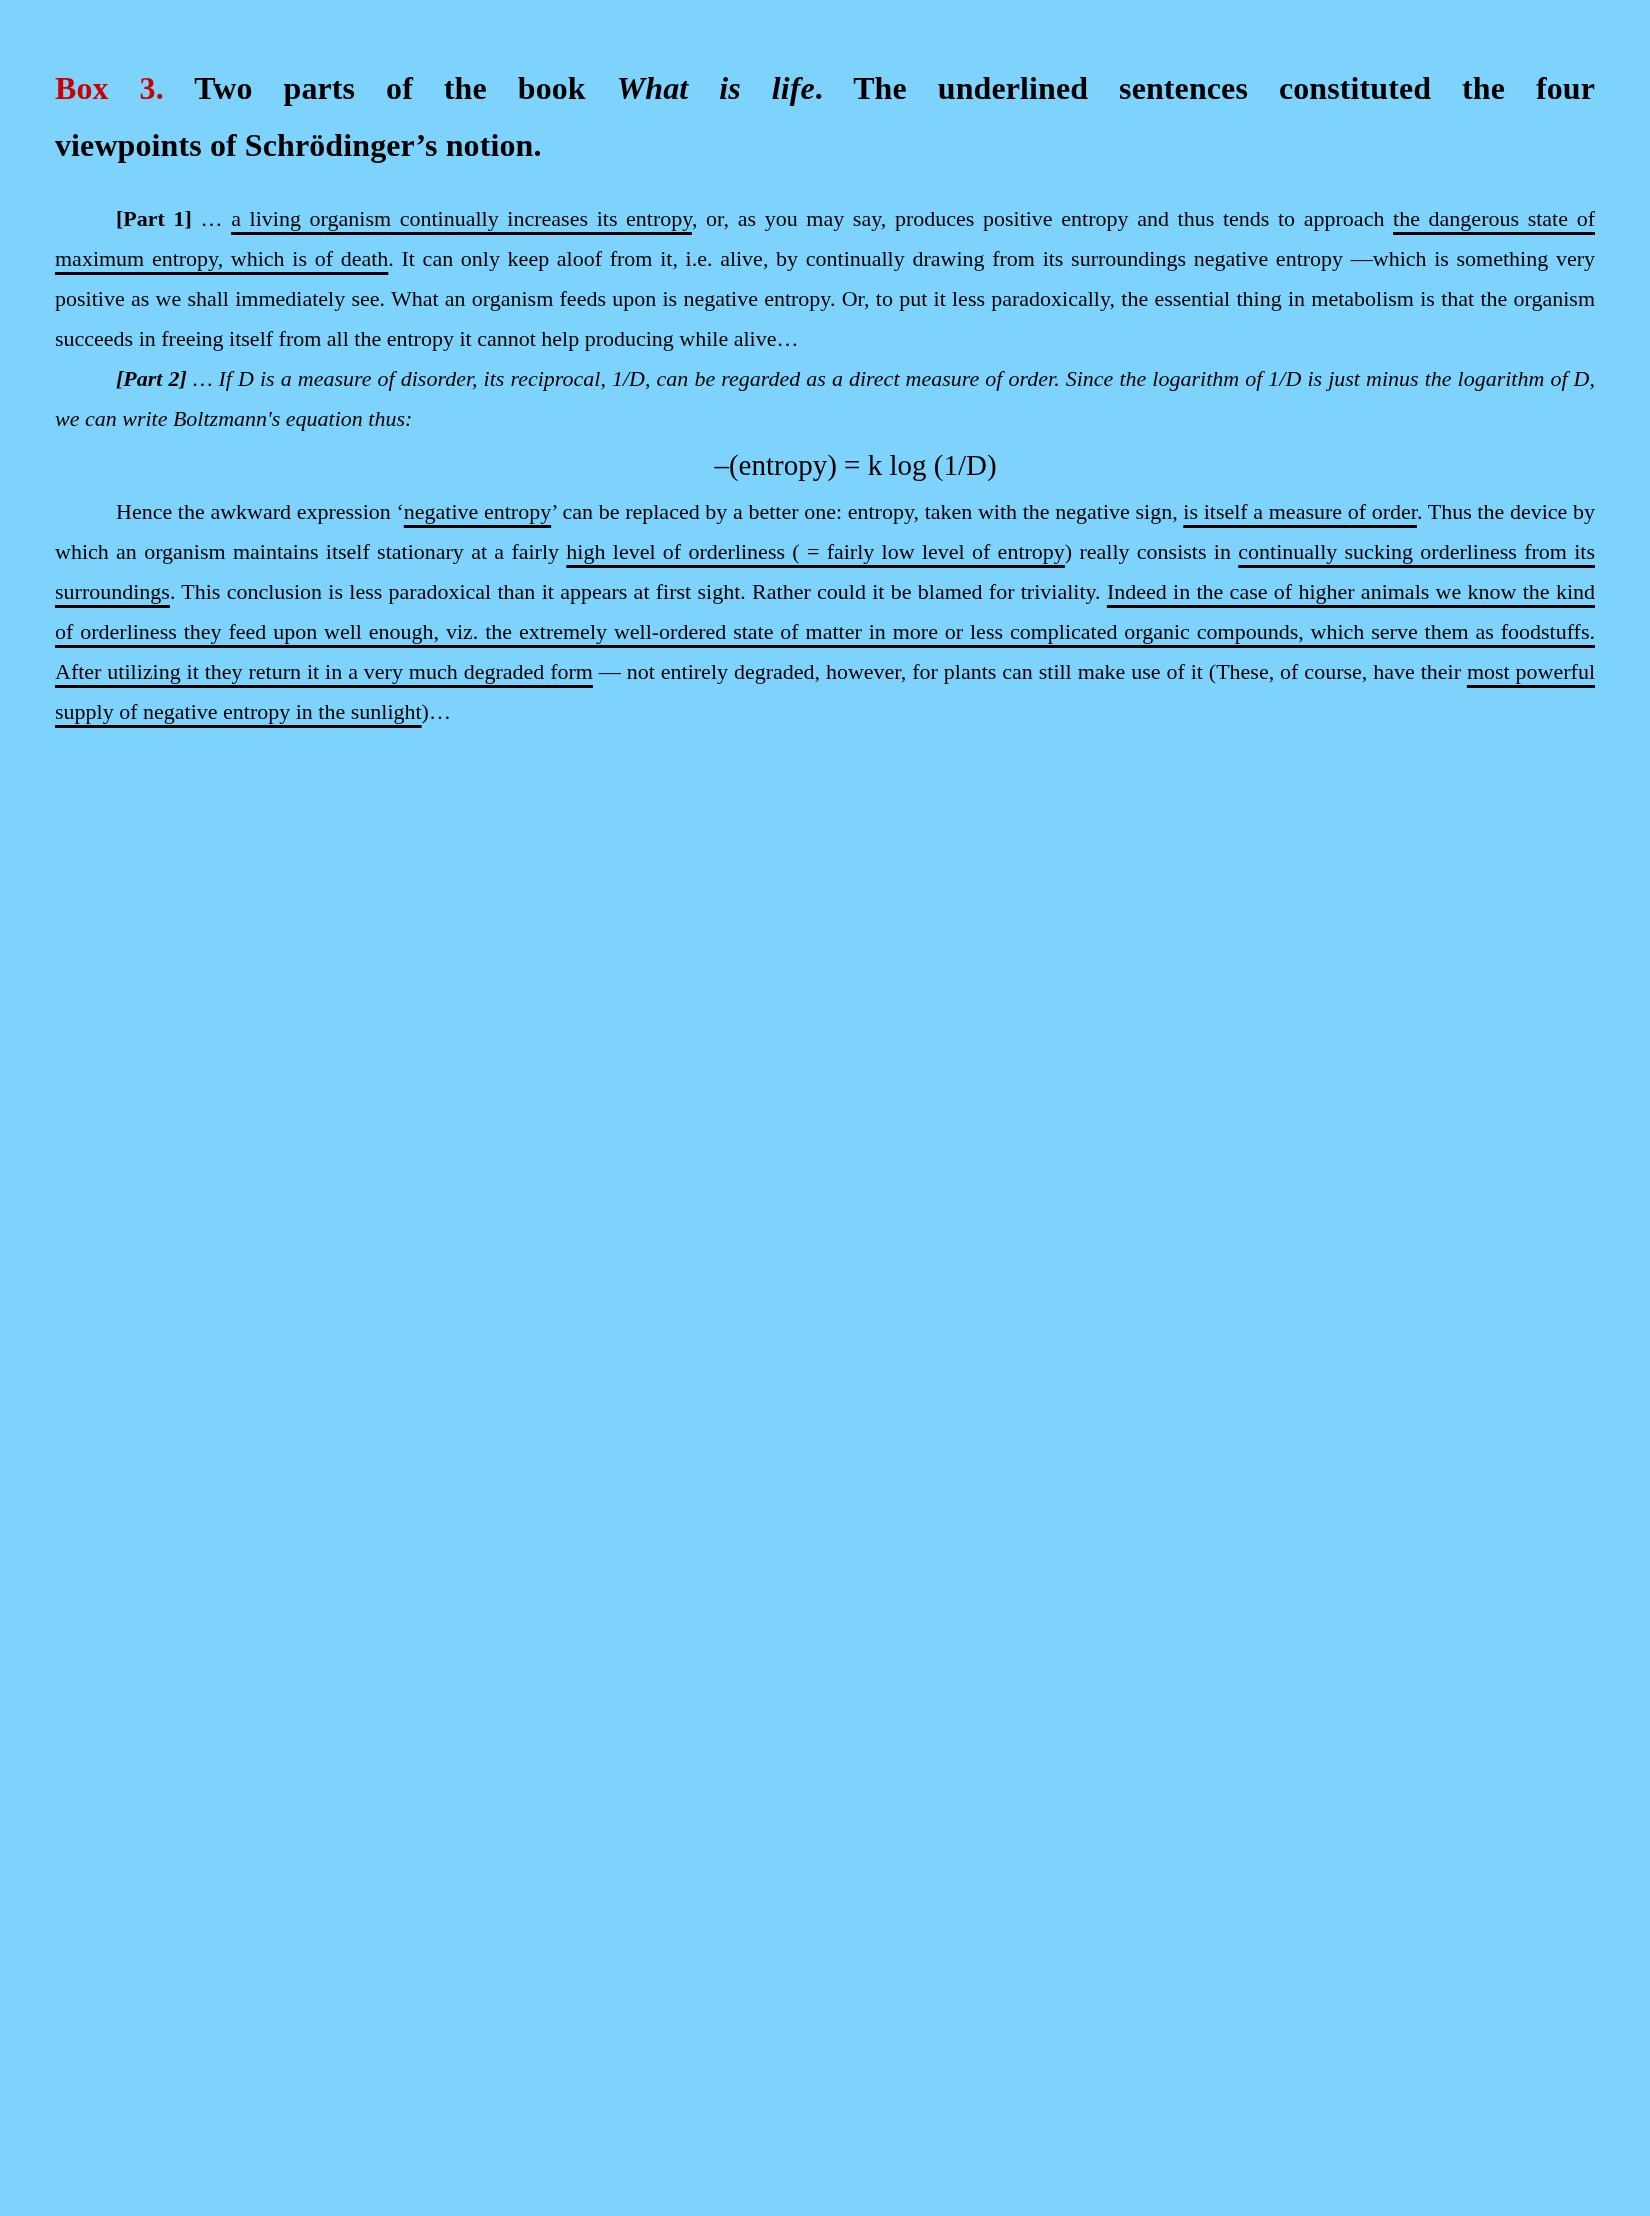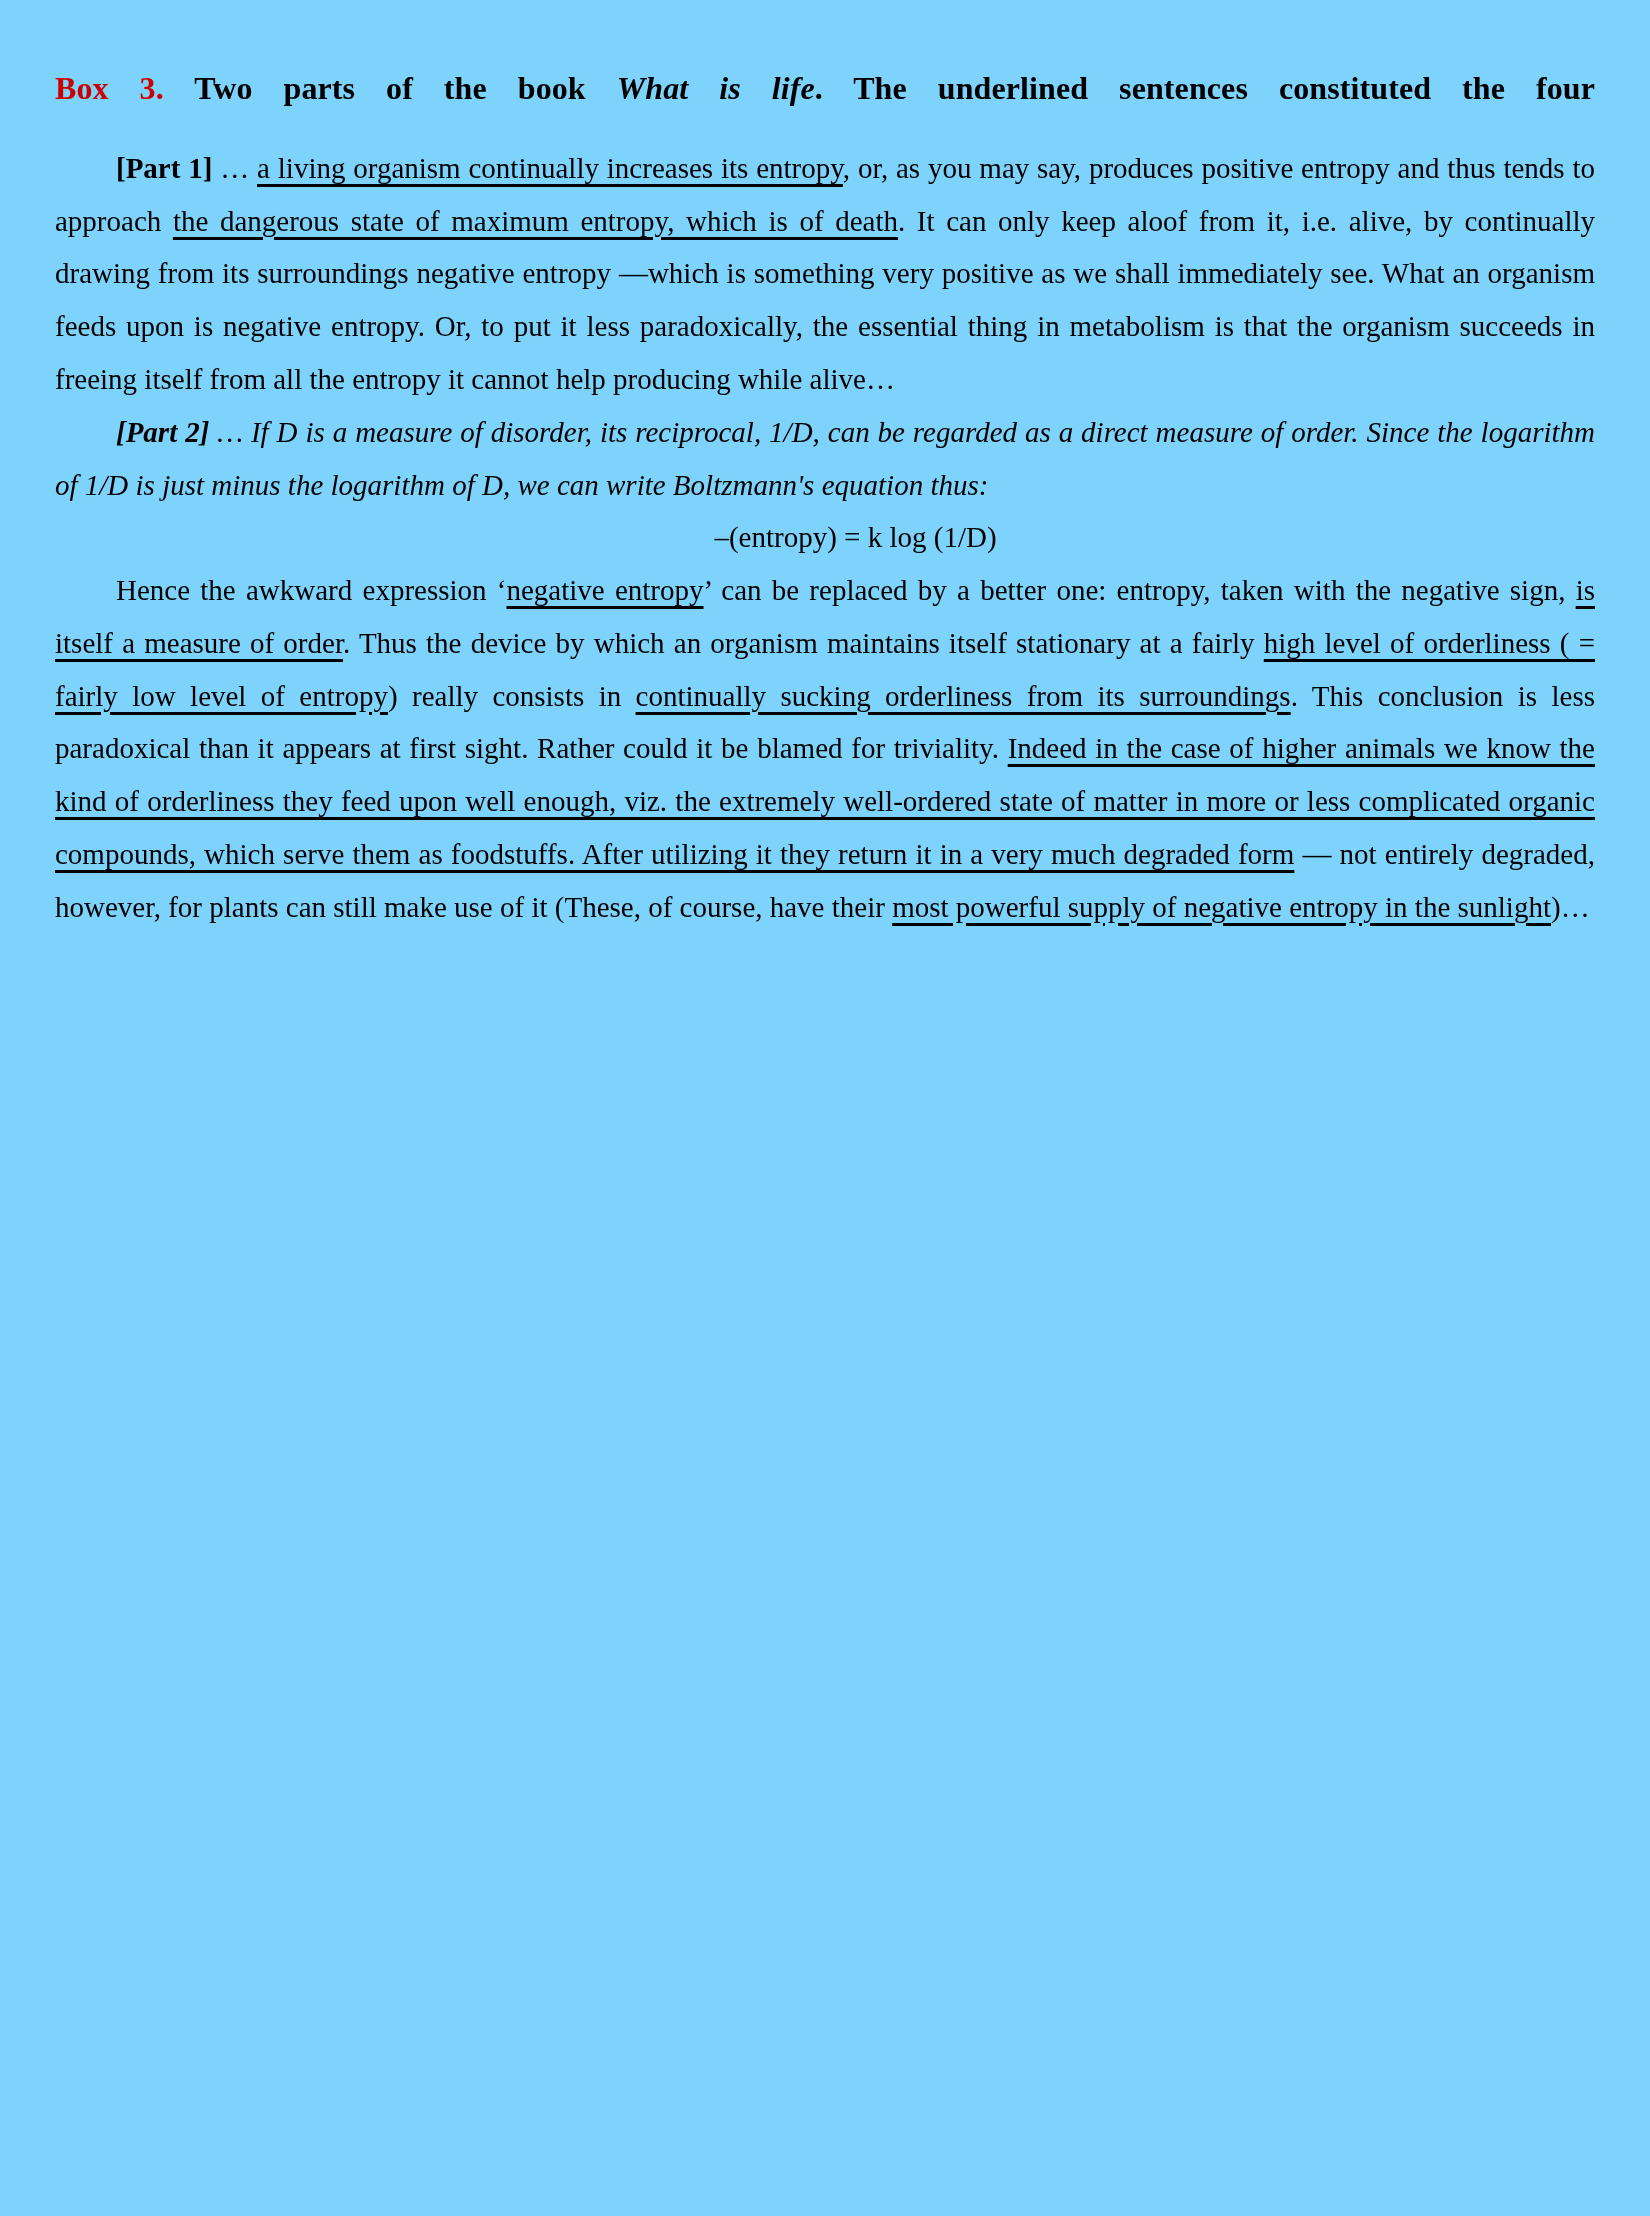--- a/index.html
+++ b/index.html
@@ -46,21 +46,21 @@
   .box-title .ln {
     display: block;
   }
   .box-title .ln.just {
     text-align: justify;
     text-align-last: justify;
   }
 
   
   .para {
-    font-size: 29px;
+    font-size: 22px;
     line-height: 1.82;
     text-align: justify;
     text-align-last: left;
     margin: 0;
     hyphens: none;
   }
   .para + .para {
     margin-top: 0;
     font-style: italic;
   }
@@ -89,20 +89,21 @@
     text-align: center;
   }
 </style>
 </head>
 <body style="background: rgb(196, 216, 236);">
 
 <div id="page" style="background: #7dd3fc; color: rgb(0, 0, 0);">
 
   <div class="box-title">
     <span class="ln just"><span class="label" style="color: rgb(204, 0, 0);">Box 3.</span><span> Two parts of the book </span><span class="book">What is life</span><span>. The underlined sentences constituted the four</span></span>
+    <span class="ln">viewpoints of Schrödinger’s notion.</span>
   </div>
 
   <p class="para indent"><span class="partlabel">[Part 1]</span><span> … </span><span class="u">a living organism continually increases its entropy</span><span>, or, as you may say, produces positive entropy and thus tends to approach </span><span class="u">the dangerous state of maximum entropy, which is of death</span><span>. It can only keep aloof from it, i.e. alive, by continually drawing from its surroundings negative entropy —which is something very positive as we shall immediately see. What an organism feeds upon is negative entropy. Or, to put it less paradoxically, the essential thing in metabolism is that the organism succeeds in freeing itself from all the entropy it cannot help producing while alive…</span></p>
 
   <p class="para indent gap-before"><span class="partlabel">[Part 2]</span><span> … If D is a measure of disorder, its reciprocal, 1/D, can be regarded as a direct measure of order. Since the logarithm of 1/D is just minus the logarithm of D, we can write Boltzmann's equation thus:</span></p>
 
   <p class="equation">–(entropy) = k log (1/D)</p>
 
   <p class="para indent"><span>Hence the awkward expression ‘</span><span class="u">negative entropy</span><span>’ can be replaced by a better one: entropy, taken with the negative sign, </span><span class="u">is itself a measure of order</span><span>. Thus the device by which an organism maintains itself stationary at a fairly </span><span class="u">high level of orderliness ( = fairly low level of entropy</span><span>) really consists in </span><span class="u">continually sucking orderliness from its surroundings</span><span>. This conclusion is less paradoxical than it appears at first sight. Rather could it be blamed for triviality. </span><span class="u">Indeed in the case of higher animals we know the kind of orderliness they feed upon well enough, viz. the extremely well-ordered state of matter in more or less complicated organic compounds, which serve them as foodstuffs. After utilizing it they return it in a very much degraded form</span><span> — not entirely degraded, however, for plants can still make use of it (These, of course, have their </span><span class="u">most powerful supply of negative entropy in the sunlight</span><span>)…</span></p>
 

